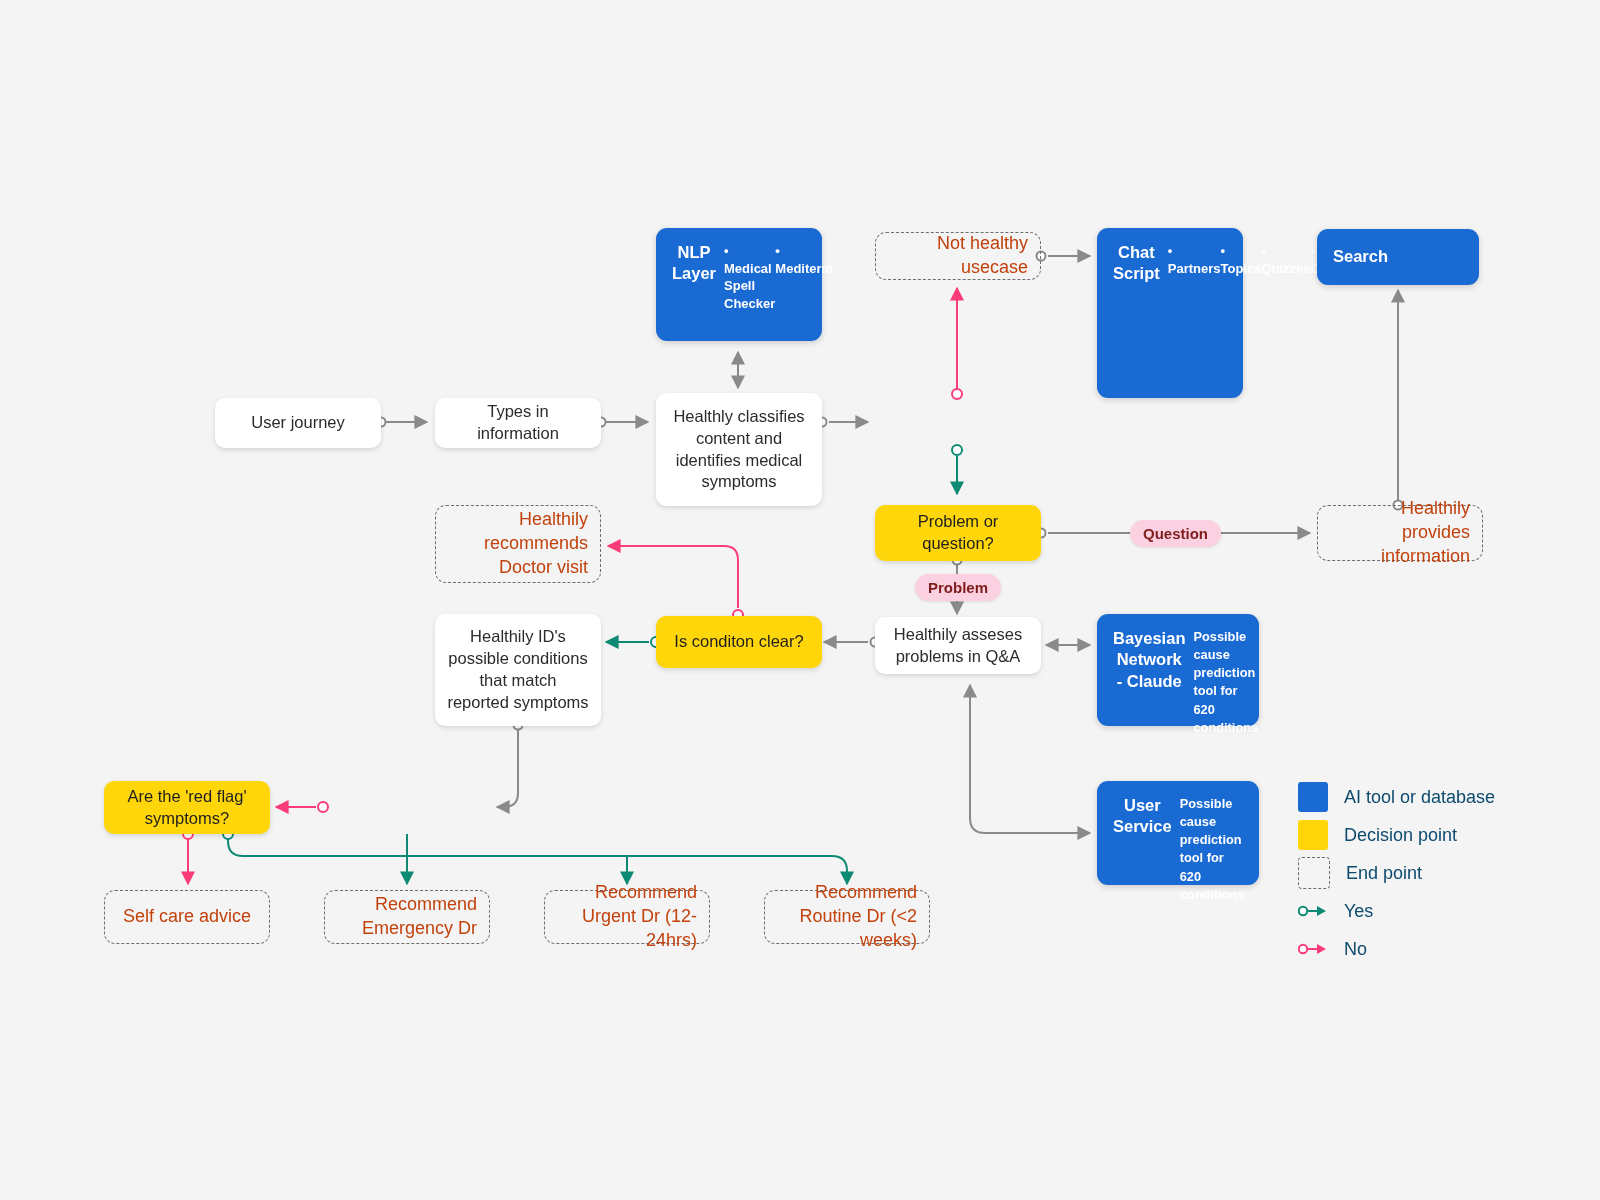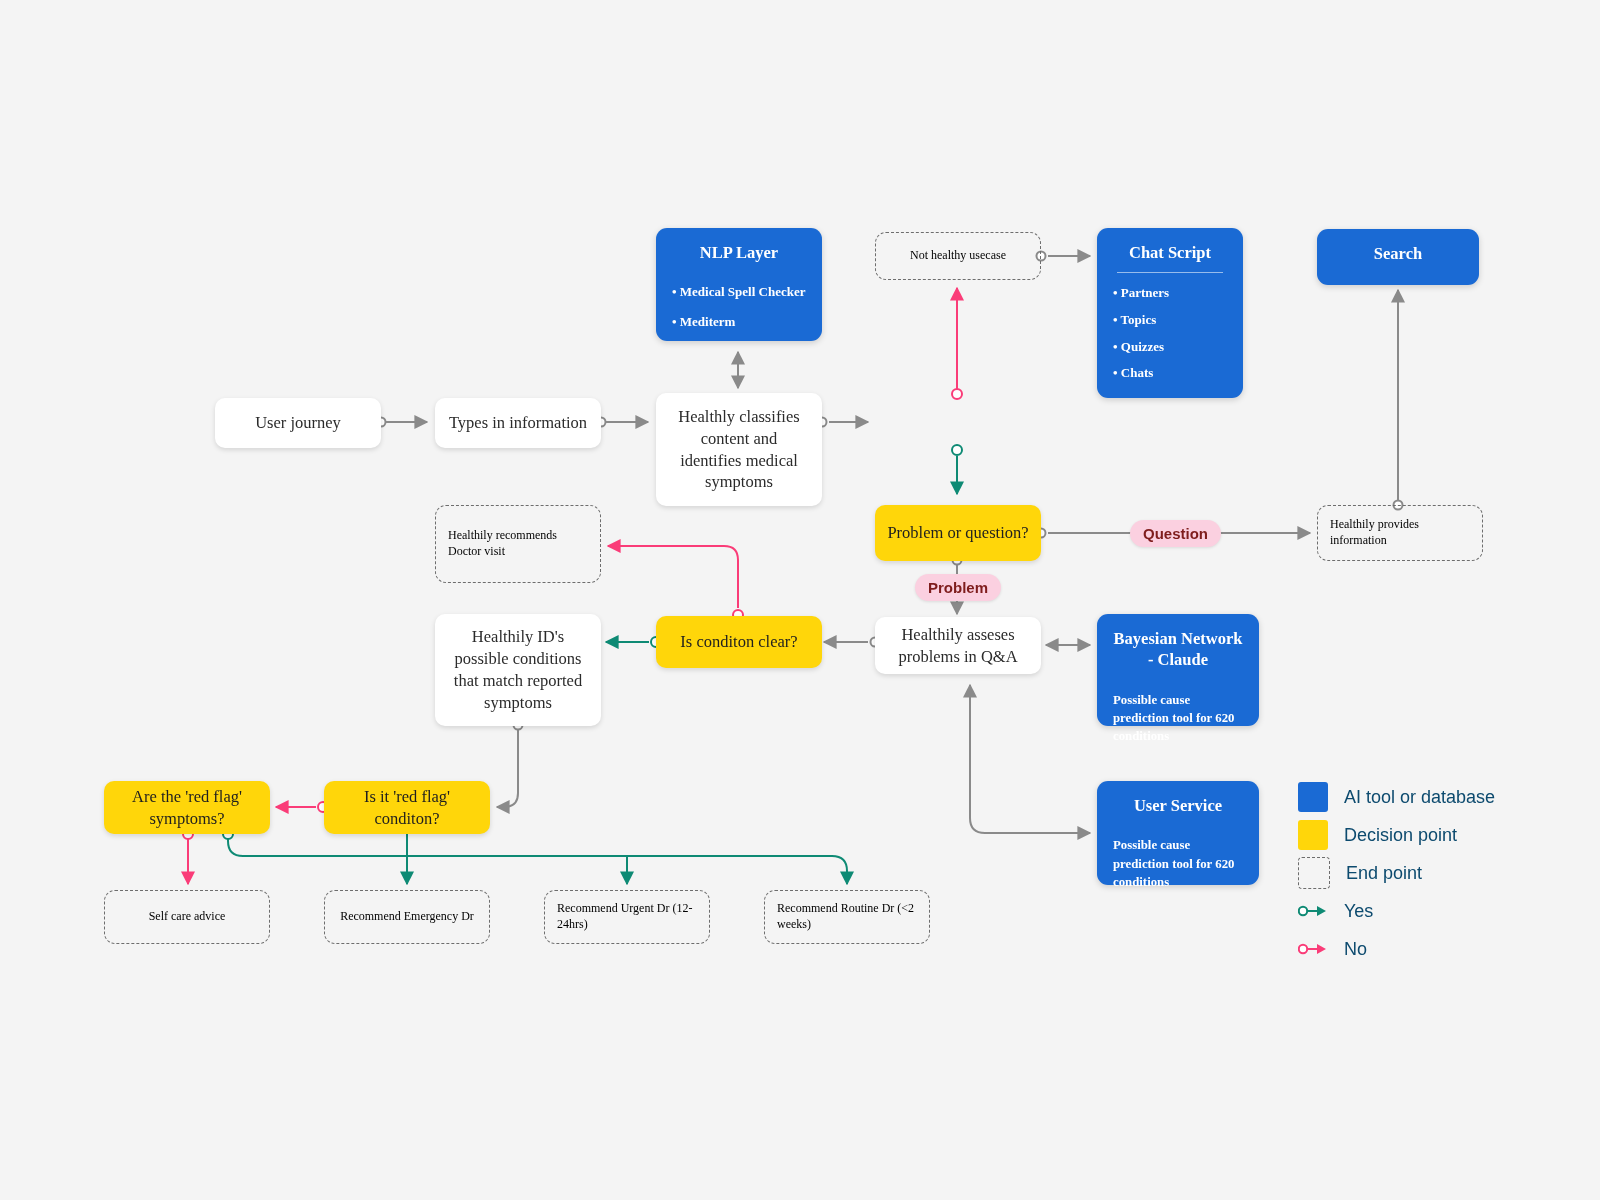--- a/index.html
+++ b/index.html
@@ -7,34 +7,34 @@
     width:1600px;height:1200px;
     background:#f4f4f4;
     font-family:"Liberation Sans", sans-serif;
     overflow:hidden;
     position:relative;
   }
   #stage{position:absolute;inset:0;width:1600px;height:1200px;}
 
   svg#wires{position:absolute;left:0;top:0;width:1600px;height:1200px;pointer-events:none;}
 
-  .node{position:absolute;box-sizing:border-box;display:flex;flex-direction:column;
-        align-items:center;justify-content:center;border-radius:10px;font-family:Liberation Serif, serif;}
+  .node{position:absolute;box-sizing:border-box;display:flex;
+        align-items:center;justify-content:center;border-radius:10px;}
 
   
   .n-process{background:#ffffff;box-shadow:0 2px 5px rgba(0,0,0,.13);
      color:#2b2b2b;font-size:16.5px;line-height:1.32;text-align:center;padding:8px 12px;}
 
   
   .n-decision{background:#ffd60a;box-shadow:0 2px 5px rgba(0,0,0,.13);
      color:#1f1f1f;font-size:16.5px;line-height:1.32;text-align:center;padding:8px 12px;font-weight:400;}
 
   
   .n-end{background:transparent;border:1.6px dashed #6d6d6d;border-radius:11px;
-     color:#000000;font-size:12px;line-height:1.32;text-align:left;padding:8px 12px;}
+     color:#c2410c;font-size:18px;line-height:1.32;text-align:right;padding:8px 12px;}
 
   
   .n-db{background:#1a6ad4;box-shadow:0 2px 6px rgba(0,0,0,.16);color:#fff;
      align-items:stretch;justify-content:flex-start;padding:14px 16px;border-radius:11px;}
   .n-db .db-title{font-size:16.5px;font-weight:700;text-align:center;line-height:1.3;}
   .n-db .db-rule{height:1px;background:rgba(255,255,255,.55);margin:9px 4px 11px 4px;}
   .n-db .db-item{font-size:13px;line-height:1.35;margin-bottom:12px;font-weight:600;}
   .n-db .db-note{font-size:12.8px;line-height:1.42;font-weight:600;}
   .n-db.centered{align-items:center;justify-content:flex-start;}
   .n-db.centered .db-title{font-size:16.5px;}
@@ -199,23 +199,20 @@
   </div>
 
   <div class="node n-end" style="left:435px;top:505px;width:166px;height:78px;">
     <span>Healthily recommends Doctor visit</span>
   </div>
 
   <div class="node n-process" style="left:435px;top:614px;width:166px;height:112px;">
     <span>Healthily ID's possible conditions that match reported symptoms</span>
   </div>
 
-  <div class="node n-decision" style="left:324px;top:781px;width:166px;height:53px;">
-    <span>Is it 'red flag' conditon?</span>
-  </div>
 
   <div class="node n-decision" style="left:104px;top:781px;width:166px;height:53px;">
     <span>Are the 'red flag' symptoms?</span>
   </div>
 
   <div class="node n-end" style="left:104px;top:890px;width:166px;height:54px;">
     <span>Self care advice</span>
   </div>
 
   <div class="node n-end" style="left:324px;top:890px;width:166px;height:54px;">

